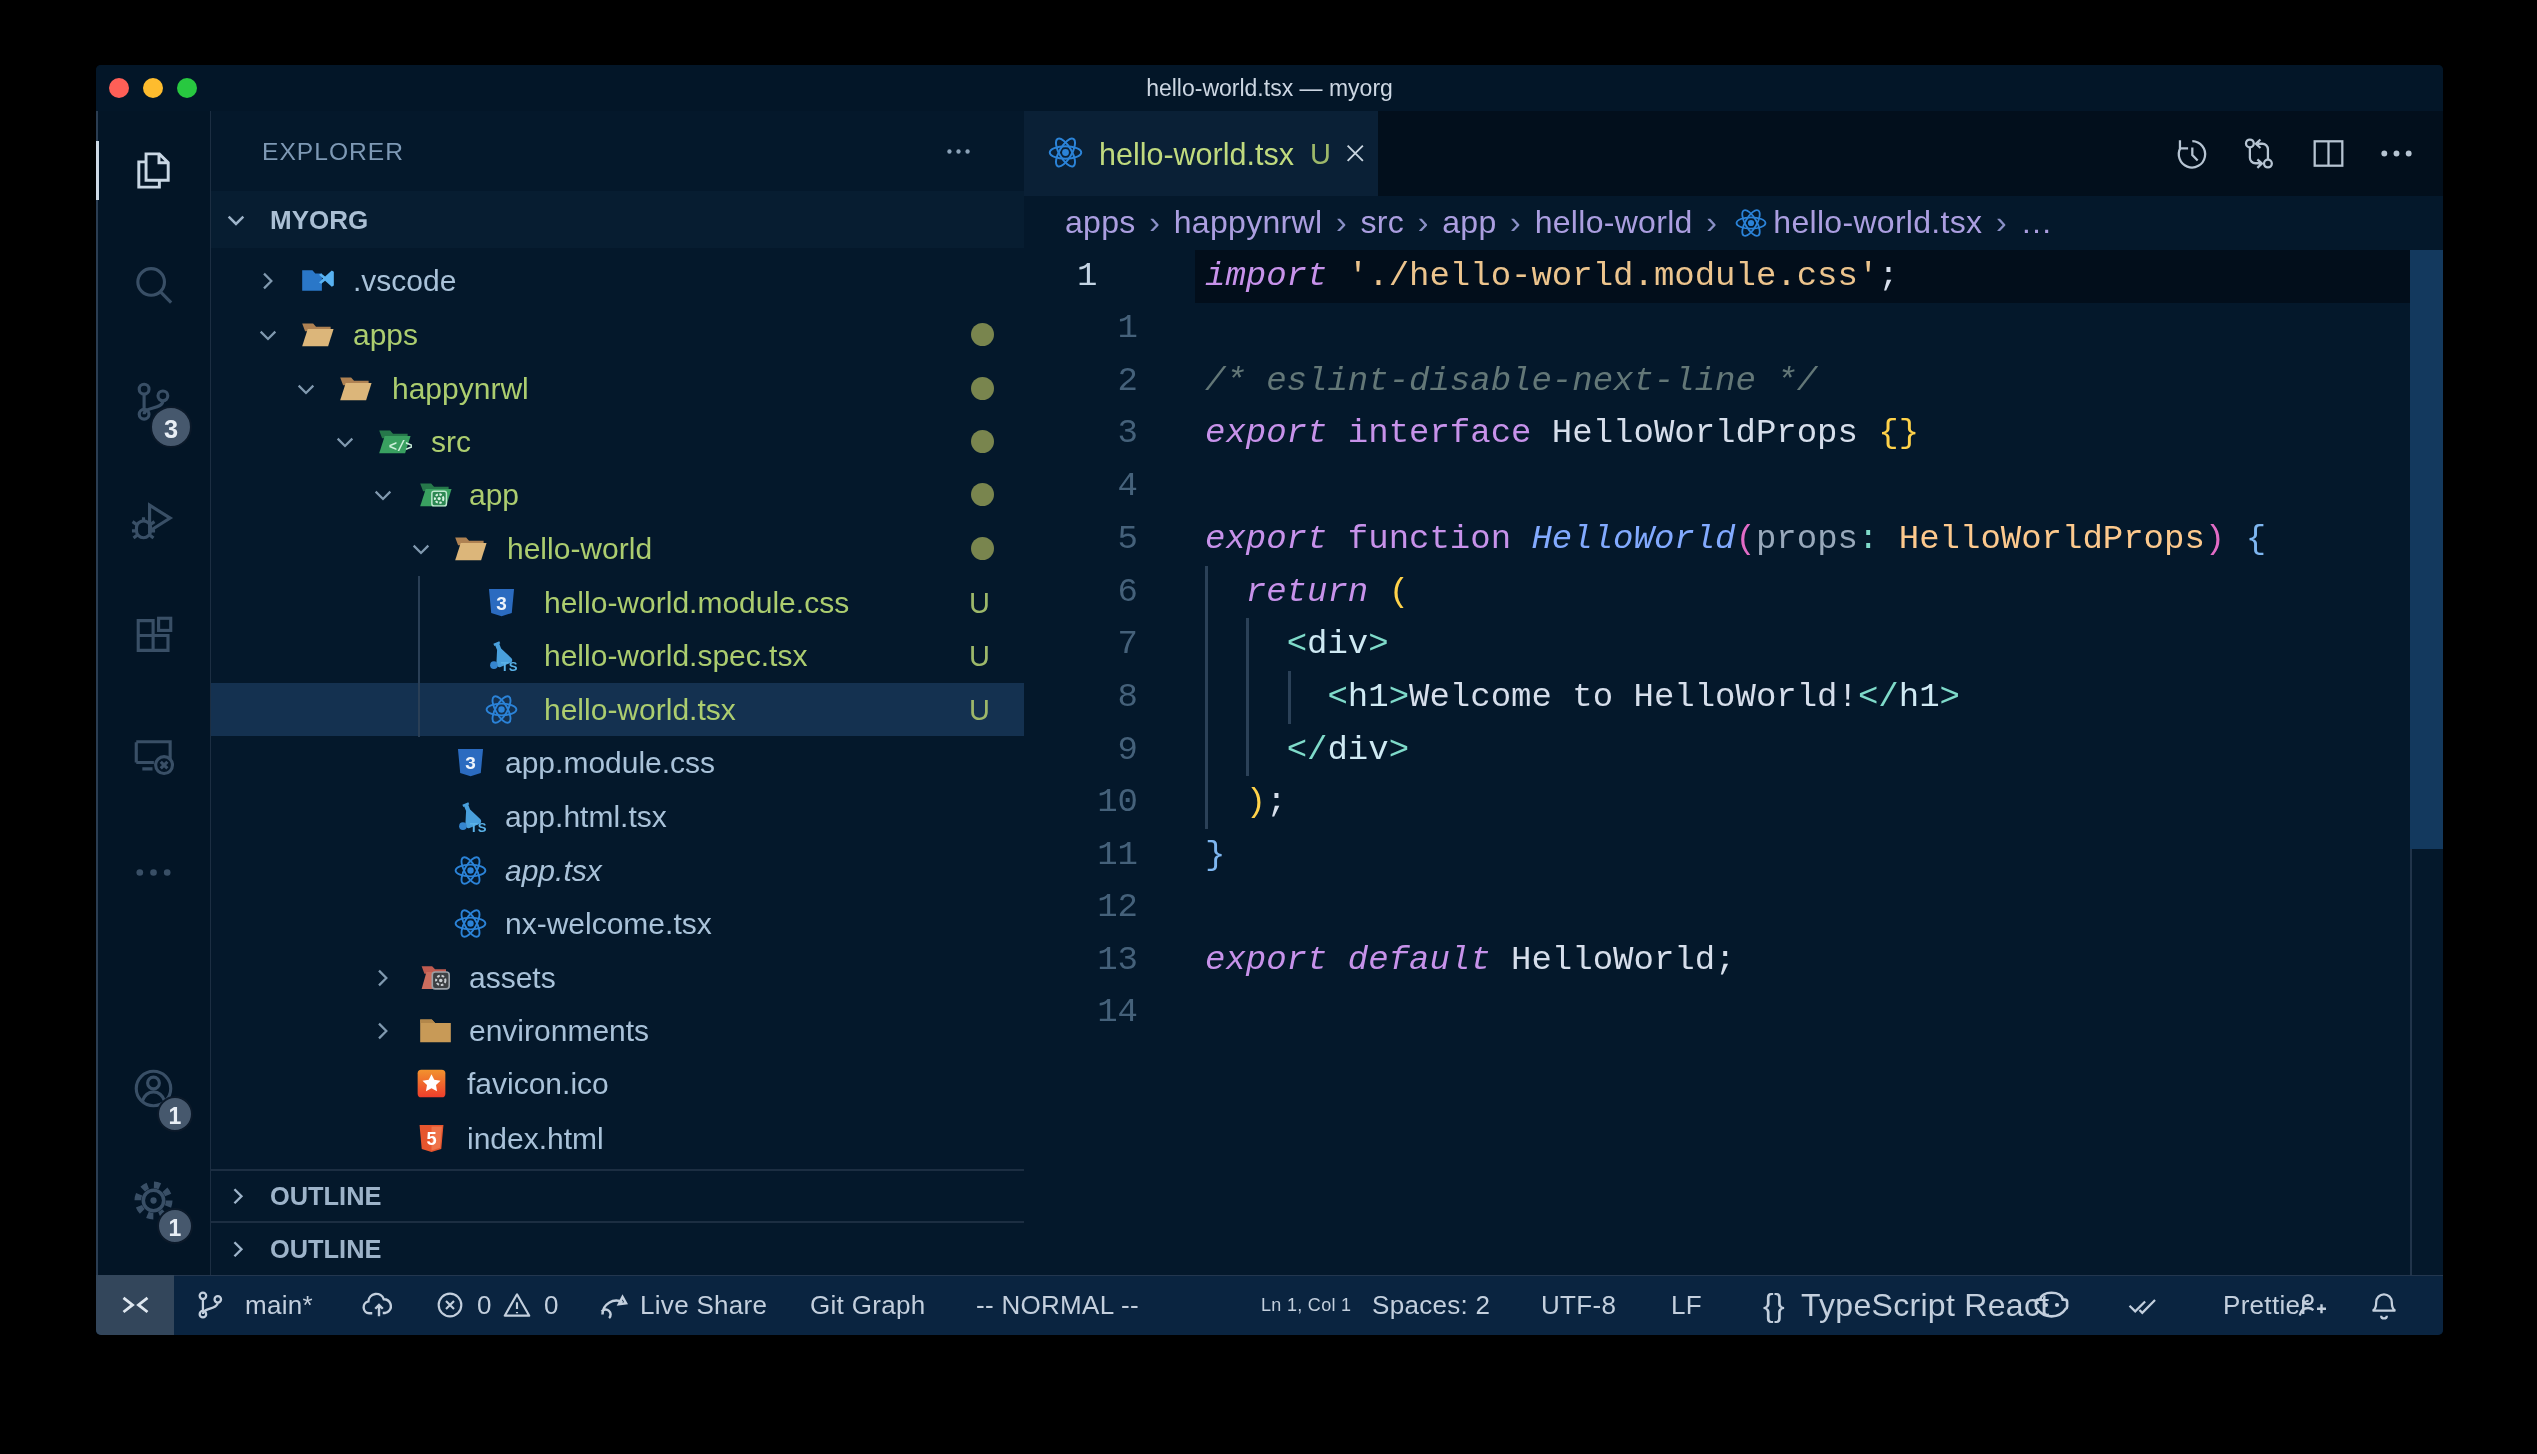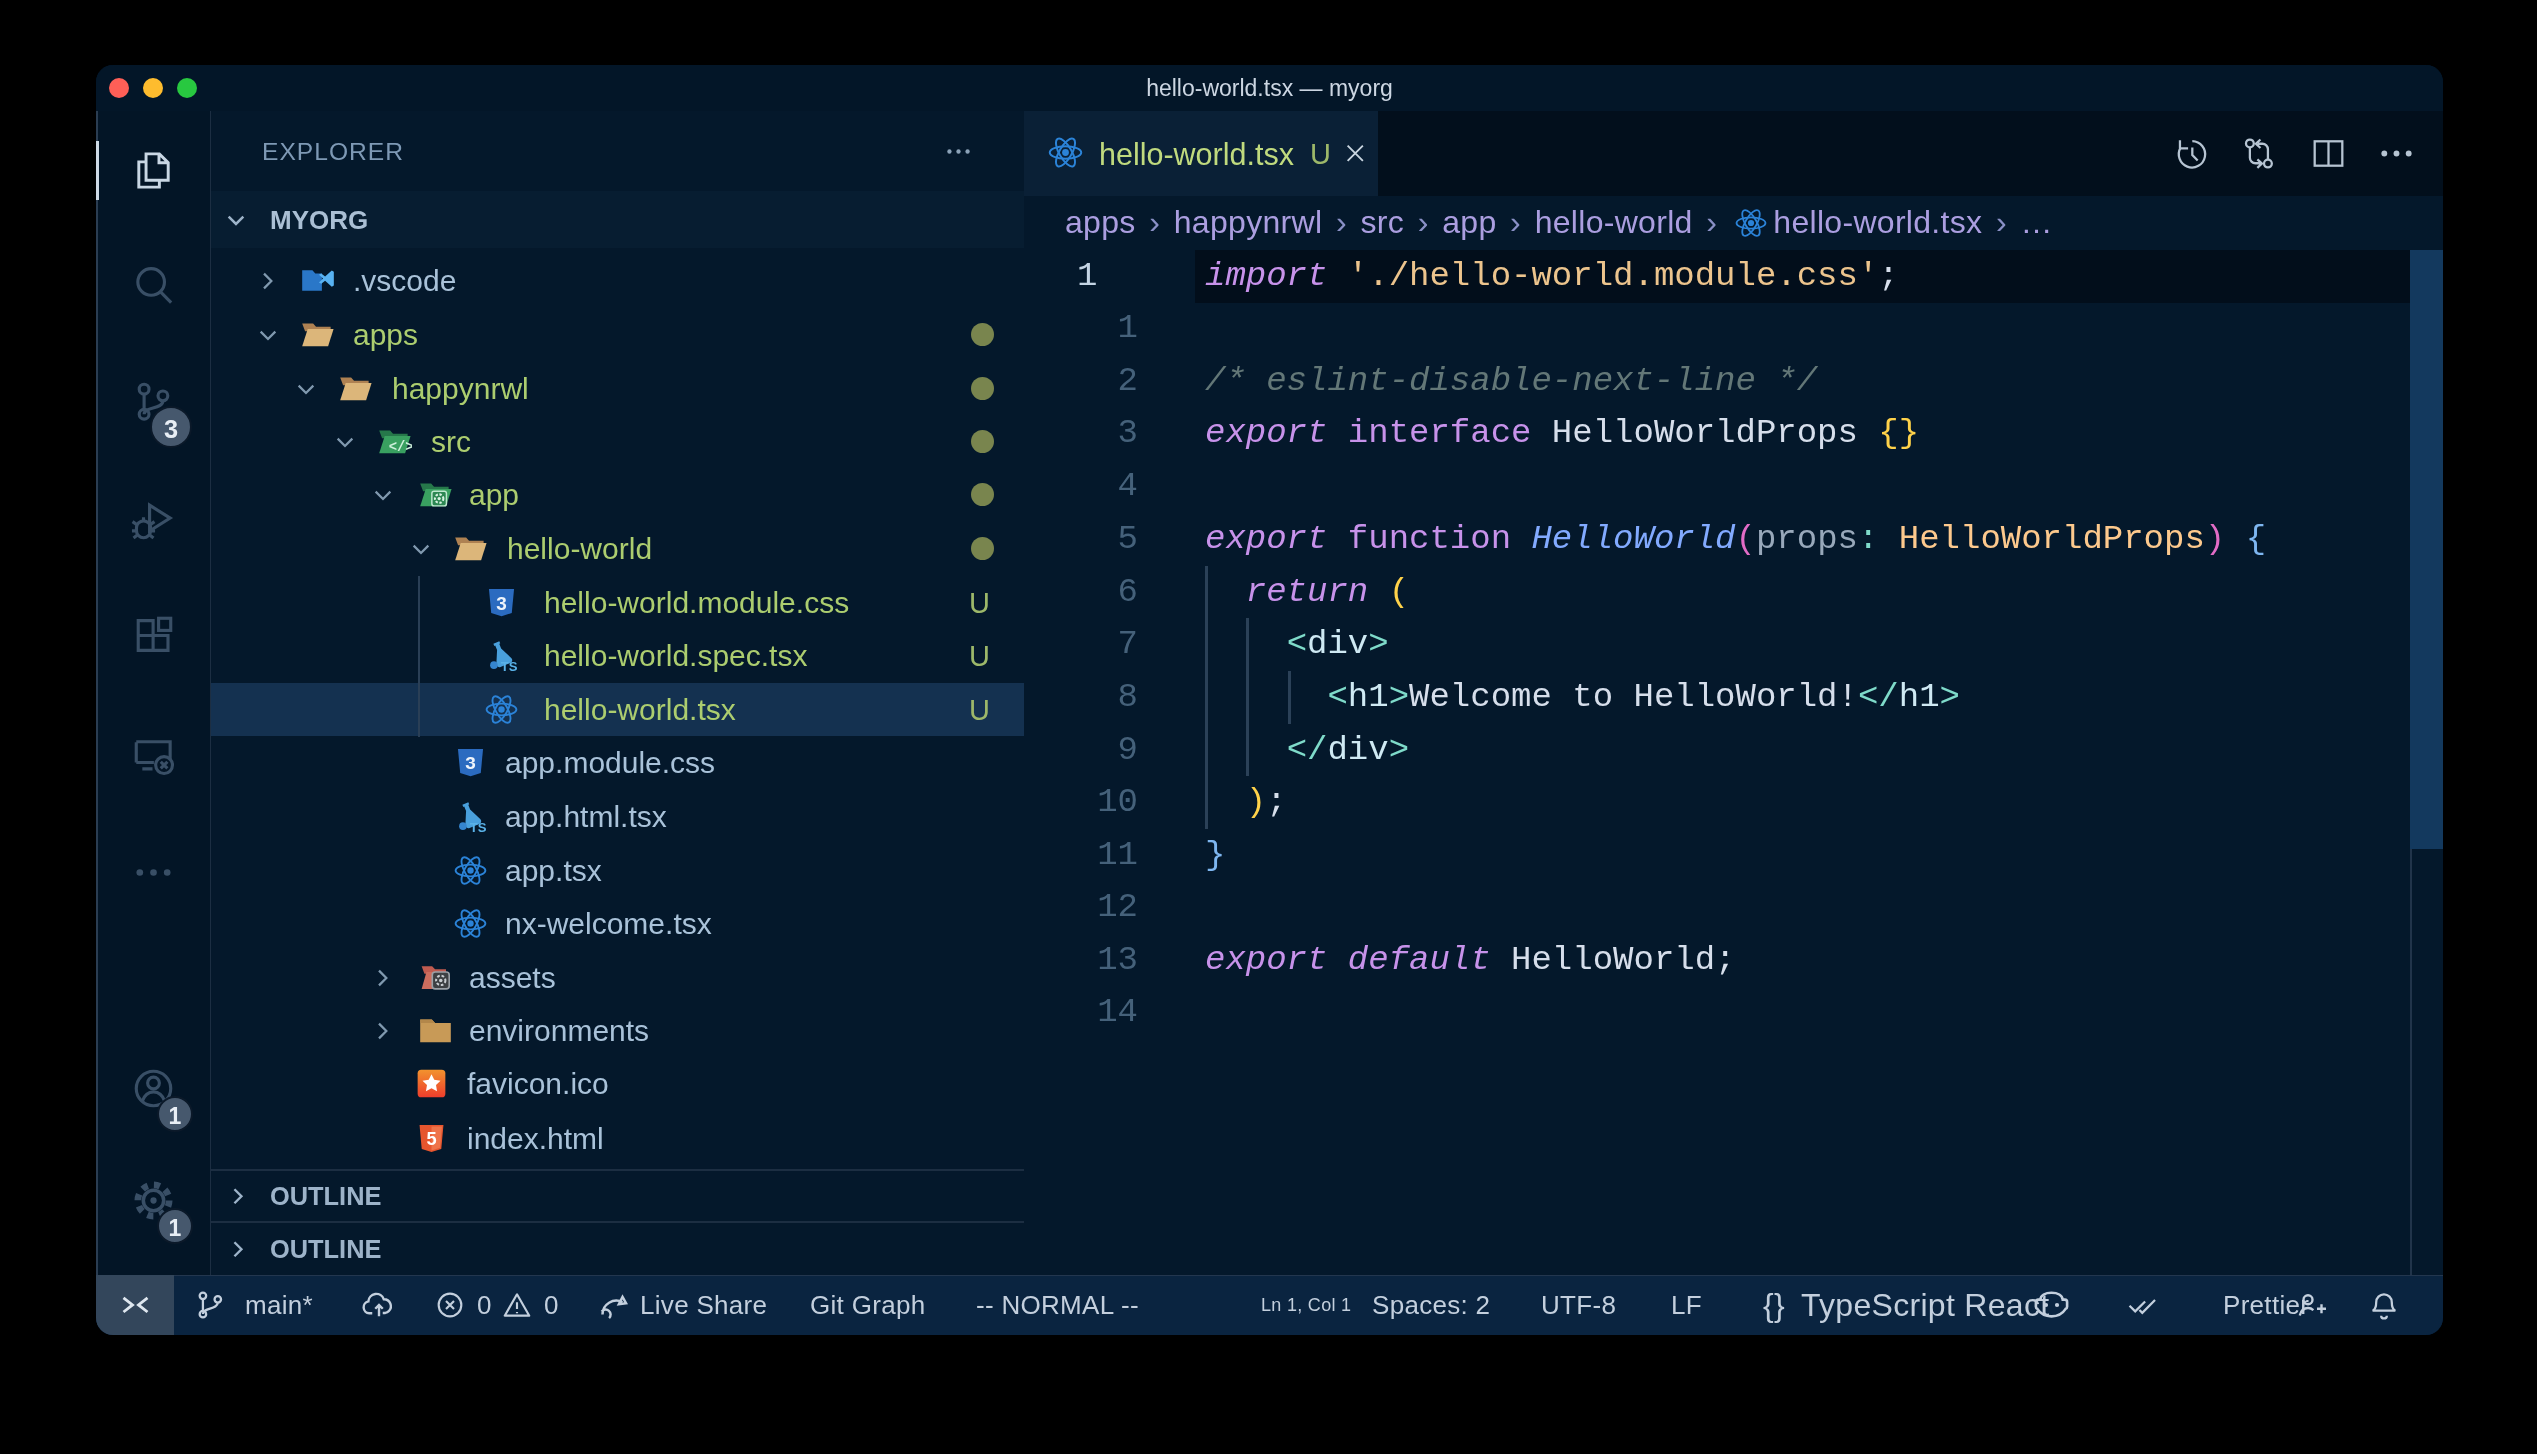--- a/index.html
+++ b/index.html
@@ -1,20 +1,20 @@
 <!DOCTYPE html>
 <html style="font-size:13.6px"><head>
 <meta charset="utf-8">
 <style>
   * { margin:0; padding:0; box-sizing:border-box; }
   html,body { width:2538px; height:1454px; background:#000; overflow:hidden;
     font-family:"Liberation Sans", sans-serif; }
   .abs { position:absolute; }
   #win { position:absolute; left:96px; top:65px; width:2347px; height:1270px;
-    background:#04182b; border-radius:17px; overflow:hidden; }
+    background:#04182b; border-radius:5px; overflow:hidden; }
   .row { position:absolute; left:115px; width:813px; height:53px; }
   .rlabel { position:absolute; top:0; height:53px; line-height:54px; font-size:30px; color:#a9c2d9; white-space:nowrap; }
   .green { color:#accd6f; }
   .ticon { position:absolute; top:9.3px; width:35px; height:35px; }
   .gitdot { position:absolute; left:760px; top:15.3px; width:23px; height:23px; border-radius:50%; background:#79854e; }
   .ubadge { position:absolute; left:758px; top:0; height:53px; line-height:54px; font-size:29px; color:#9db86a; }
   .ln { position:absolute; left:957px; width:85px; text-align:right; color:#45617a;
     font-family:"Liberation Mono", monospace; font-size:34px; height:53px; line-height:53px; }
   .cline { position:absolute; left:1109px; height:53px; line-height:53px; white-space:pre;
     font-family:"Liberation Mono", monospace; font-size:34px; }
@@ -211,21 +211,21 @@
   <div class="row" style="top:725px;">
       <svg class="ticon" viewBox="0 0 24 24" style="left:242px;">
         <g transform="rotate(-22 11 12)">
           <path d="M9.8 2.8h4.4v1.6h-.7v3.4l4 8.6a2.1 2.1 0 0 1-1.9 3H8.4a2.1 2.1 0 0 1-1.9-3l4-8.6V4.4h-.7z" fill="#49a0dd"></path>
         </g>
         <circle cx="6.8" cy="18.6" r="2.6" fill="#3585cf"></circle>
         <text x="17.2" y="22.5" font-size="9" font-weight="bold" fill="#5ab2e8" text-anchor="middle" font-family="Liberation Sans, sans-serif">TS</text>
       </svg>
       <div class="rlabel" style="left:294px;">app.html.tsx</div>
     </div>
-  <div class="row" style="top:779px;">
+  <div class="row" style="top:779px;font-style:italic;">
       <svg class="ticon" viewBox="0 0 24 24" style="left:242px;">
         <g fill="none" stroke="#2b83d8" stroke-width="1.3">
           <ellipse cx="12" cy="12" rx="10.2" ry="4"></ellipse>
           <ellipse cx="12" cy="12" rx="10.2" ry="4" transform="rotate(60 12 12)"></ellipse>
           <ellipse cx="12" cy="12" rx="10.2" ry="4" transform="rotate(120 12 12)"></ellipse>
         </g>
         <circle cx="12" cy="12" r="2.2" fill="#2b83d8"></circle>
       </svg>
       <div class="rlabel" style="left:294px;">app.tsx</div>
     </div>

